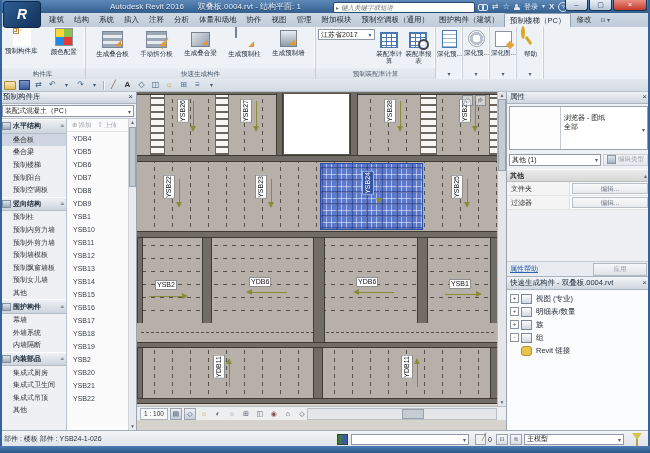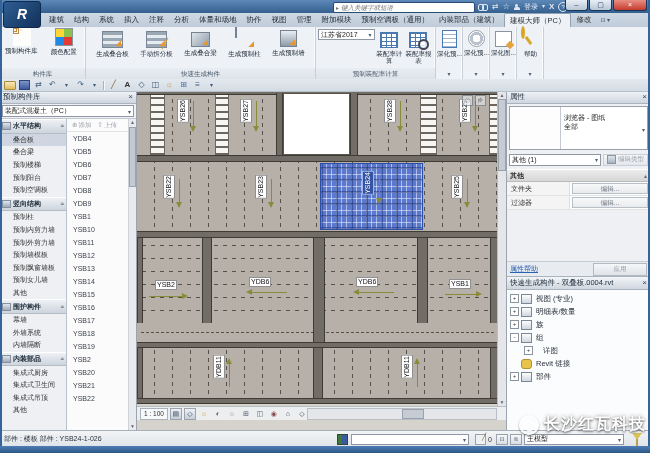--- a/index.html
+++ b/index.html
@@ -256,20 +256,23 @@
   .bottomedge{position:absolute;left:0;top:446px;width:650px;height:7px;background:linear-gradient(#4d7db5,#2a5685);z-index:60;}
 </style>
 </head>
 <body>
 
 <div class="win">
   <div class="edge l"></div>
   <div class="edge r"></div>
 
   <div class="titlebar">
+    <div class="tb-title">
+      <b>Autodesk Revit 2016</b><span>双叠板.0004.rvt - 结构平面: 1</span>
+    </div>
     <div class="searchbox">
       <span class="caret"></span>
       <input placeholder="键入关键字或短语" style="">
     </div>
     <div class="tb-icons">
       <span class="bino"></span>
       <span class="ti">⇄</span>
       <span class="ti">☆</span>
       <span class="person"></span>
       <span class="signin">登录</span>
@@ -306,23 +309,23 @@
         <div class="tab"><span>协作</span></div>
 
         <div class="tab"><span>视图</span></div>
 
         <div class="tab"><span>管理</span></div>
 
         <div class="tab"><span>附加模块</span></div>
 
         <div class="tab"><span>预制空调板（通用）</span></div>
 
-        <div class="tab"><span>内装部品（建筑）</span></div>
-
-        <div class="tab active"><span>建模大师（PC）</span></div>
+        <div class="tab"><span>围护构件（建筑）</span></div>
+
+        <div class="tab active"><span>预制楼梯（PC）</span></div>
 
         <div class="tab modify"><span>修改</span></div>
       </div>
     <span class="tab-extra">⊡ ▾</span>
   </div>
 
   <div class="ribbon">
     <div class="rpanel" style="width:86px">
       <div class="ribtn-row" style="justify-content:center">
         <div class="bigbtn">
@@ -815,46 +818,32 @@
               <span class="tlabel">族</span>
             </div>
 
             <div class="trow">
               <span class="exp">-</span>
               <span class="tico"></span>
               <span class="tlabel">组</span>
             </div>
 
 
-            <div class="trow ind2">
-              <span class="exp">+</span>
-              <span class="tico"></span>
-              <span class="tlabel">详图</span>
-            </div>
 
             <div class="trow">
               <span class="exp"></span>
               <span class="tico link"></span>
               <span class="tlabel">Revit 链接</span>
             </div>
 
-            <div class="trow">
-              <span class="exp">+</span>
-              <span class="tico"></span>
-              <span class="tlabel">部件</span>
-            </div>
           </div>
       </div>
     </div>
   </div>
 
-  <div class="wm">
-    <span class="wmlogo"></span>
-    <span>长沙红瓦科技</span>
-  </div>
 
   <div class="statusbar">
     <span class="sb-sel">部件 : 楼板 部件 : YSB24-1-026</span>
     <span class="sb-ws"></span>
     <div class="combo sb-combo">
       <span class="arr-dn"></span>
     </div>
     <span class="sb-pencil"></span>
     <span class="sb-req">0</span>
     <span class="sb-mini">⊡</span>

